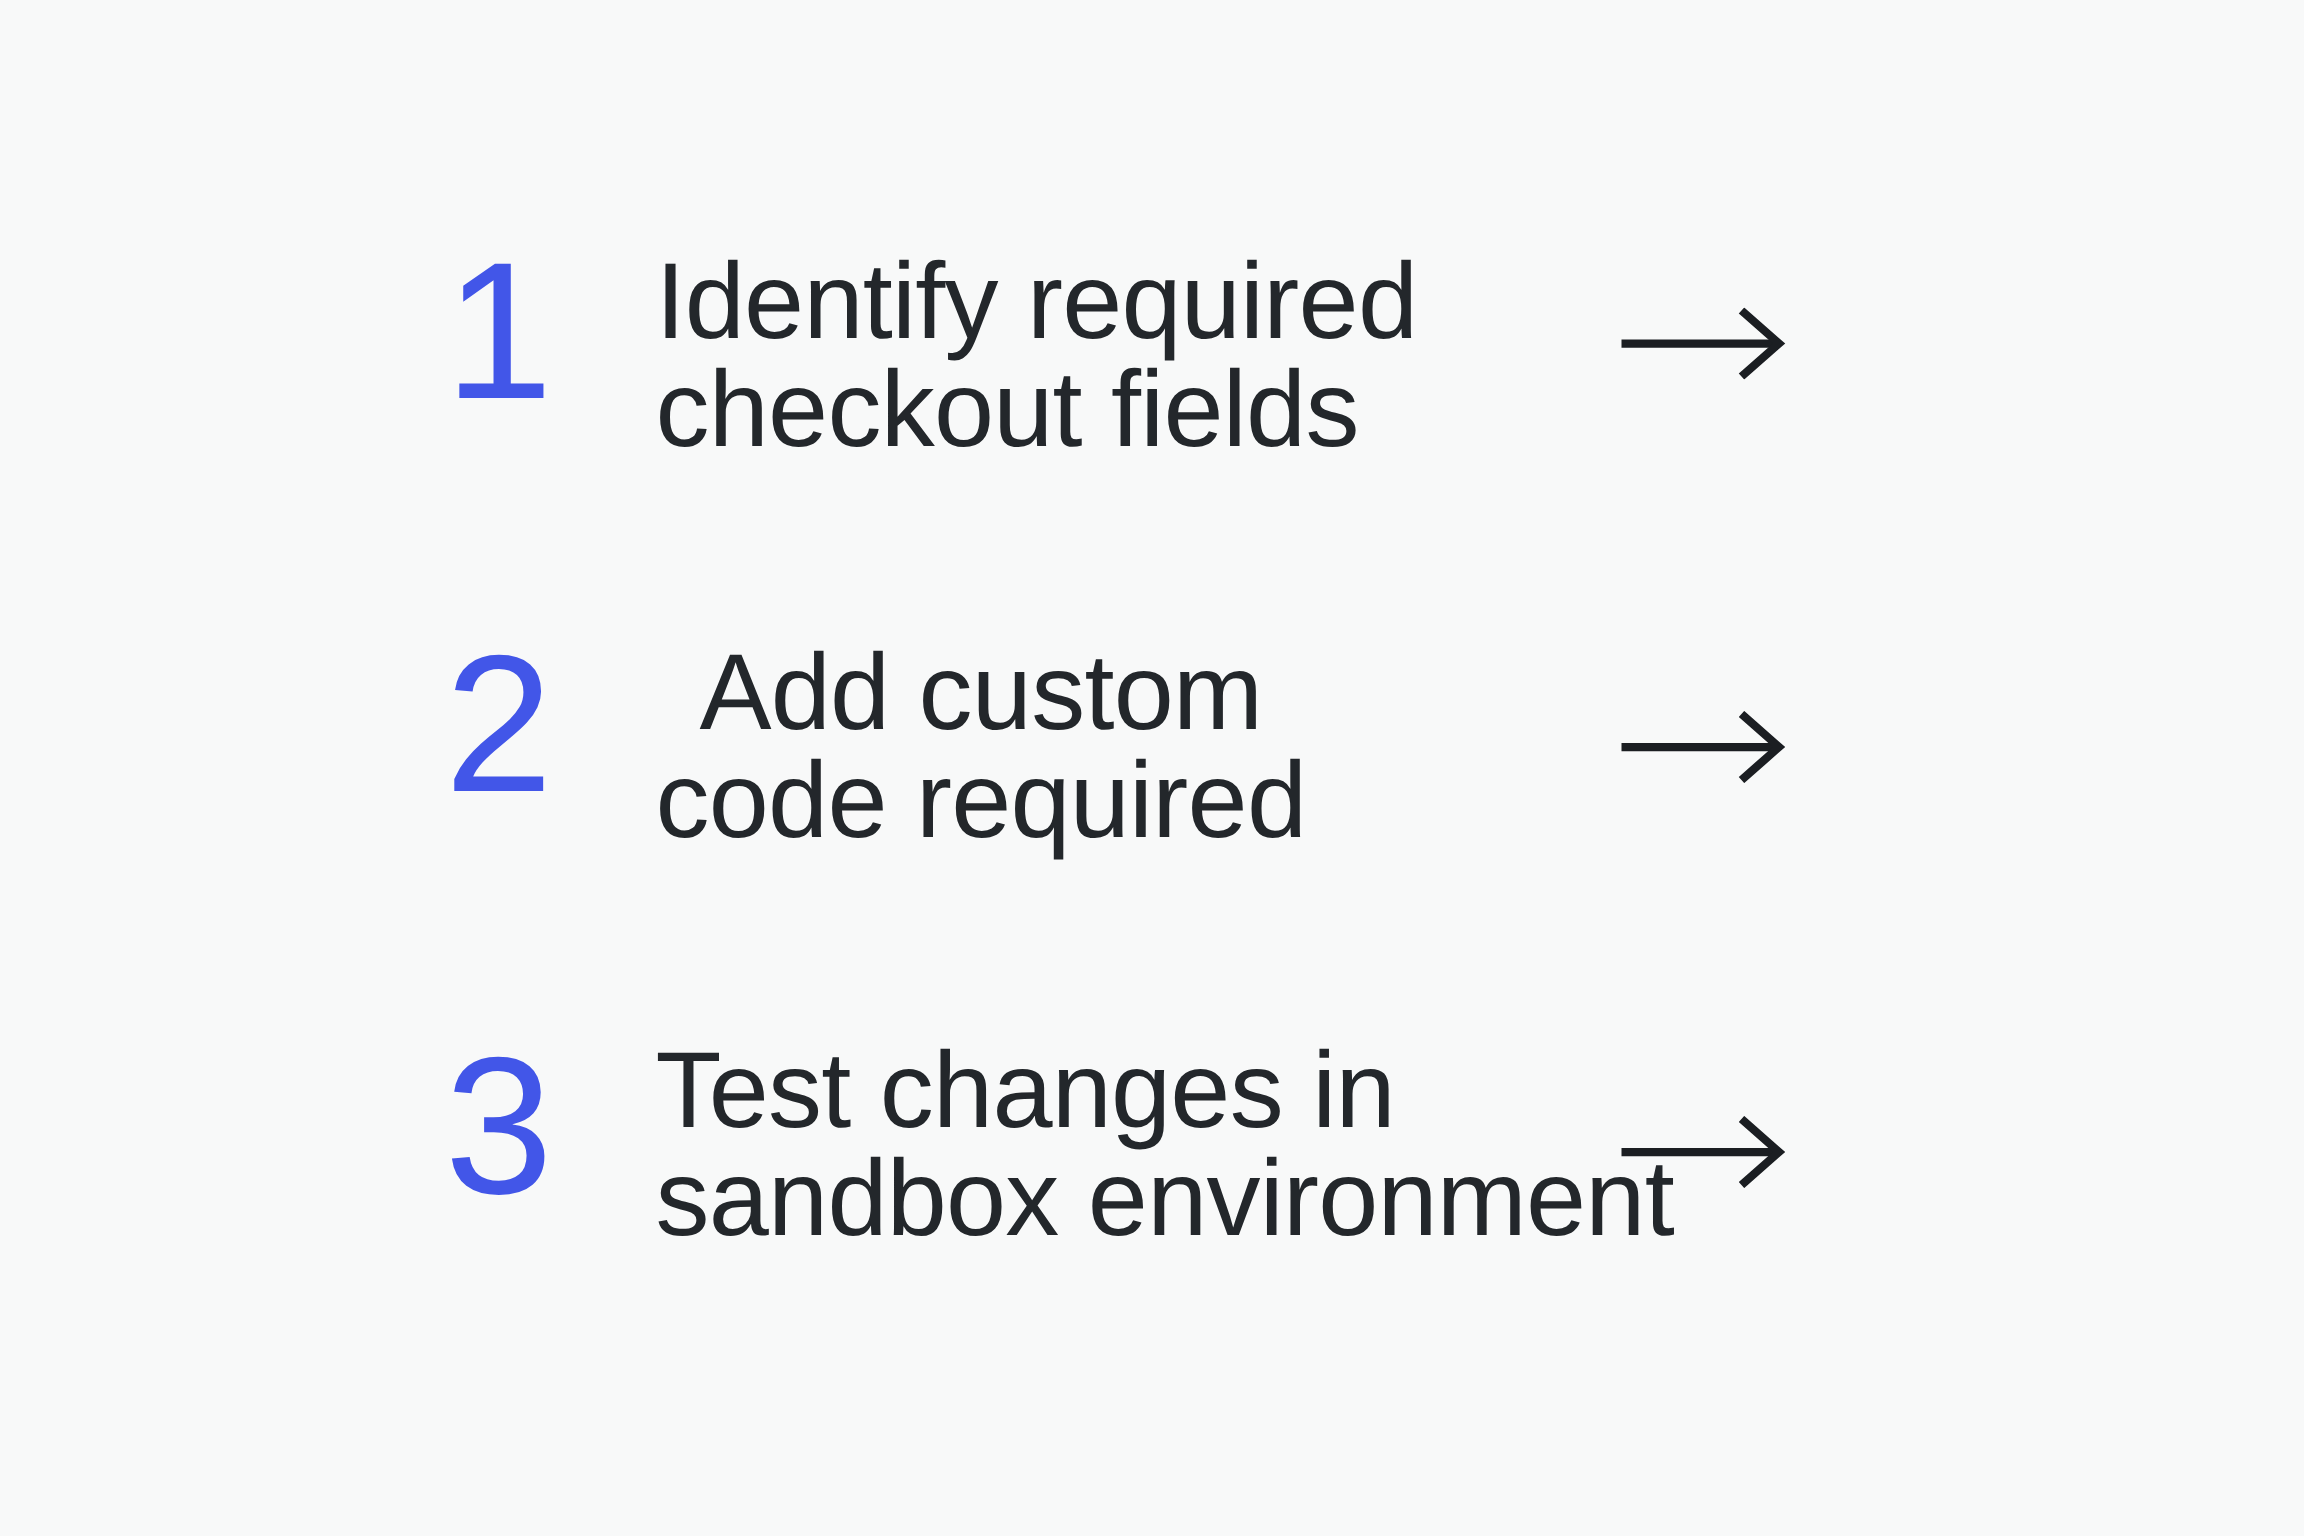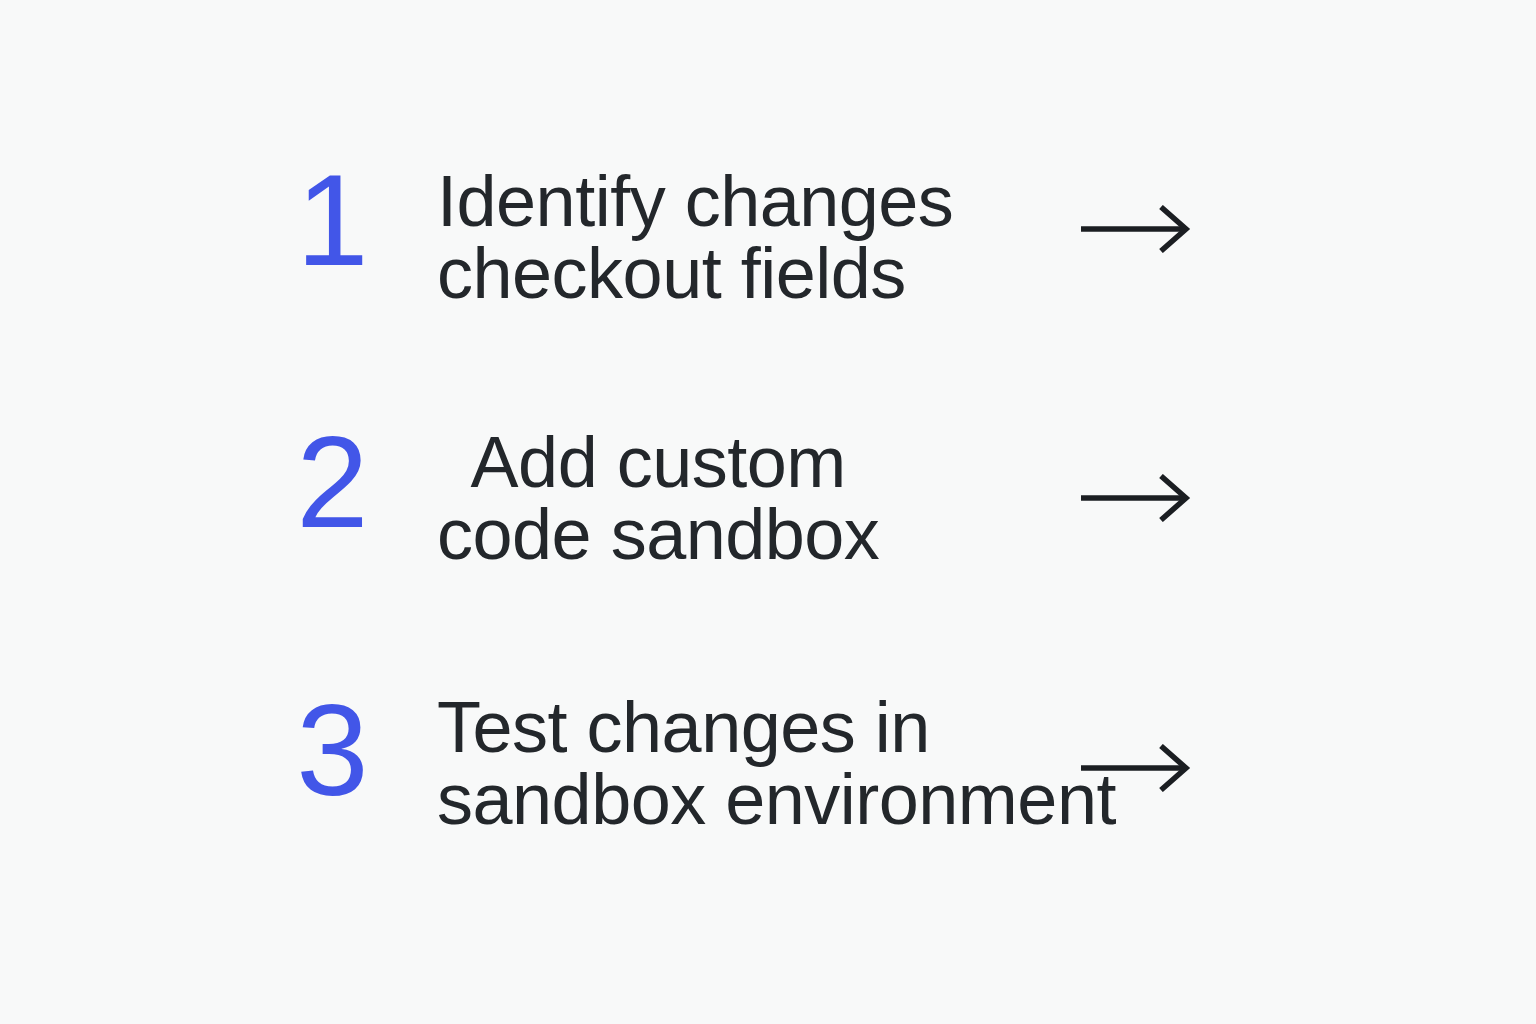--- a/index.html
+++ b/index.html
@@ -56,34 +56,34 @@
   .arr-2 { top: 474px; }
   .arr-3 { top: 744px; }
 </style>
 </head>
 <body>
 
 <div class="canvas">
 
   <div class="step-number num-1">1</div>
   <div class="step-text txt-1">
-    <div>Identify changes</div>
+    <div>Identify required</div>
     <div>checkout fields</div>
   </div>
   <div class="arrow arr-1">
     <svg viewBox="0 0 113 48" xmlns="http://www.w3.org/2000/svg">
       <line x1="1" y1="24" x2="104" y2="24" stroke="#1B1E22" stroke-width="5.5"></line>
       <polyline points="81,2 106,24 81,46" fill="none" stroke="#1B1E22" stroke-width="5.5" stroke-linejoin="miter"></polyline>
     </svg>
   </div>
 
   <div class="step-number num-2">2</div>
   <div class="step-text txt-2">
     <div>Add custom</div>
-    <div>code sandbox</div>
+    <div>code required</div>
   </div>
   <div class="arrow arr-2">
     <svg viewBox="0 0 113 48" xmlns="http://www.w3.org/2000/svg">
       <line x1="1" y1="24" x2="104" y2="24" stroke="#1B1E22" stroke-width="5.5"></line>
       <polyline points="81,2 106,24 81,46" fill="none" stroke="#1B1E22" stroke-width="5.5" stroke-linejoin="miter"></polyline>
     </svg>
   </div>
 
   <div class="step-number num-3">3</div>
   <div class="step-text txt-3">

